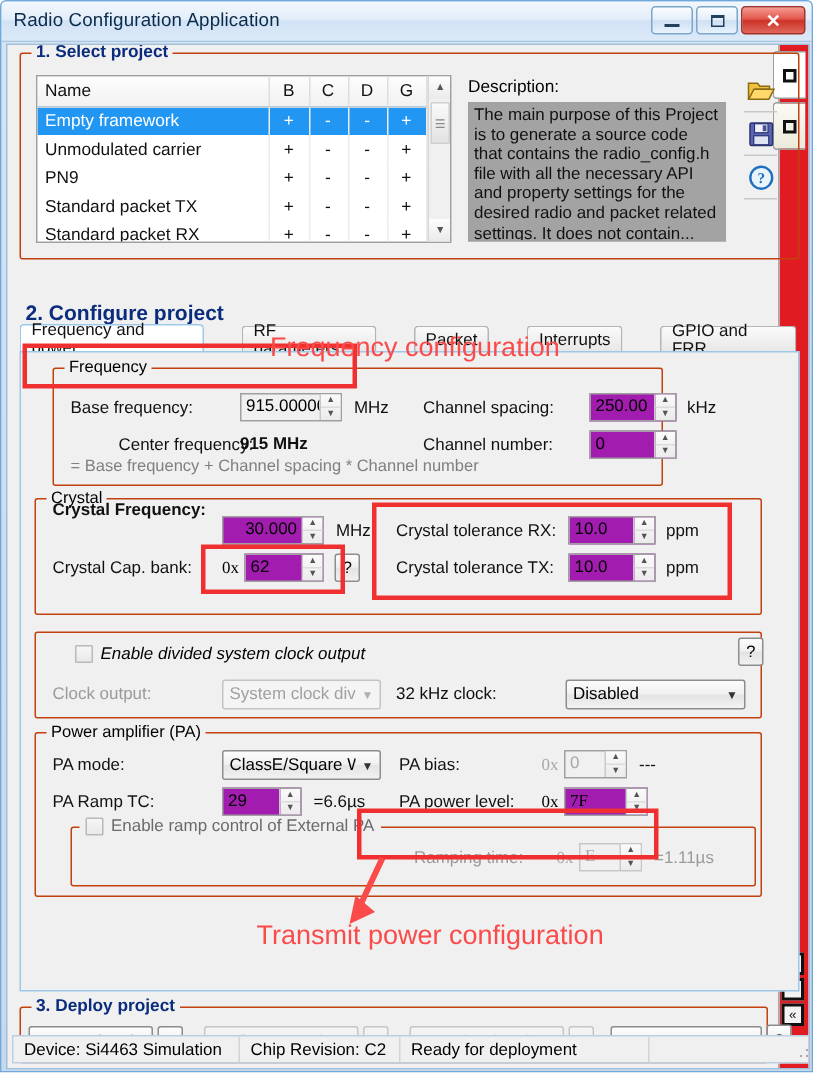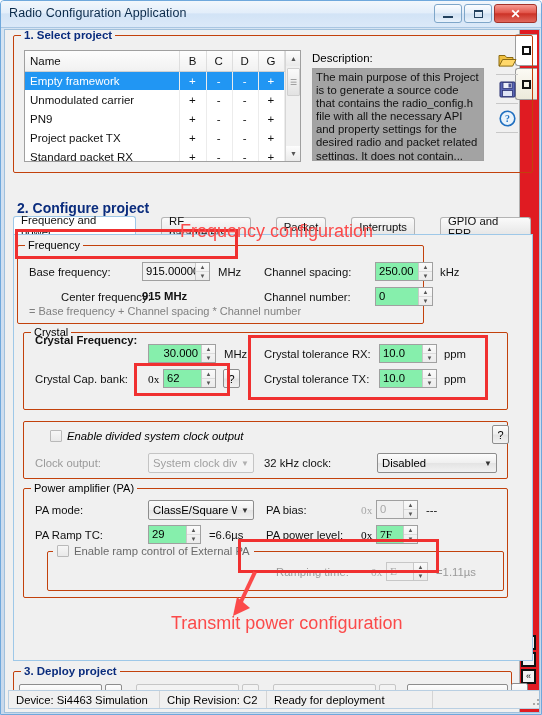--- a/index.html
+++ b/index.html
@@ -242,36 +242,36 @@
   }
   .tabpanel {
     position: absolute;
     left: 8px; top: 204px;
     width: 520px; height: 427px;
     background: #f0f0f0;
     border: 1px solid #9ec8e8;
   }
 
   
-  #gFreq { left: 3px; top: 10px; width: 407px; height: 79px; }
+  #gFreq { left: 21px; top: 10px; width: 407px; height: 79px; }
   #gCrystal { left: 9px; top: 97px; width: 485px; height: 78px; }
   #gClock { left: 9px; top: 186px; width: 485px; height: 58px; }
   #gPA { left: 9px; top: 253px; width: 485px; height: 110px; }
   #gExtPA { left: 23px; top: 62px; width: 457px; height: 40px; }
 
   .lbl { position: absolute; font-size: 11.3px; white-space: nowrap; color:#111; }
   .lbl.dim { color: #9a9a9a; }
   .lbl.b { font-weight: bold; }
   .lbl.gray { color: #808080; font-size: 11px; }
 
   
   .spin {
     position: absolute;
     height: 19px;
-    background: #86efac;
+    background: #a21caf;
     border: 1px solid #a0a0a0;
     display: flex;
     align-items: center;
   }
   .spin.flat { background: #f0f0f0; }
   .spin .val {
     flex: 1;
     padding: 0 3px;
     font-size: 11.3px;
     line-height: 17px;
@@ -448,21 +448,21 @@
               <td class="c">+</td>
             </tr>
             <tr>
               <td>PN9</td>
               <td class="c">+</td>
               <td class="c">-</td>
               <td class="c">-</td>
               <td class="c">+</td>
             </tr>
             <tr>
-              <td>Project packet TX</td>
+              <td>Standard packet TX</td>
               <td class="c">+</td>
               <td class="c">-</td>
               <td class="c">-</td>
               <td class="c">+</td>
             </tr>
             <tr>
               <td>Standard packet RX</td>
               <td class="c">+</td>
               <td class="c">-</td>
               <td class="c">-</td>
@@ -648,21 +648,21 @@
           <span class="val">29</span>
           <span class="btns">
               <i>▲</i>
               <i>▼</i>
             </span>
         </div>
         <div class="lbl" style="left:185px; top:40px;">=6.6µs</div>
 
         <div class="lbl" style="left:242px; top:40px;">PA power level:</div>
         <div class="hexpre" style="left:337px; top:40px;">0x</div>
-        <div class="spin" style="left:352px; top:36px; width:42px;">
+        <div class="spin" style="left:352px; top:36px; width:56px;">
           <span class="val" style="font-family:'Liberation Serif',serif;">7F</span>
           <span class="btns">
               <i>▲</i>
               <i>▼</i>
             </span>
         </div>
 
         <div class="groupbox" id="gExtPA">
           <div class="chk dim" style="background:#f0f0f0; padding:0 4px; top:-7px; left:5px;">
             <span class="chkbox"></span>

